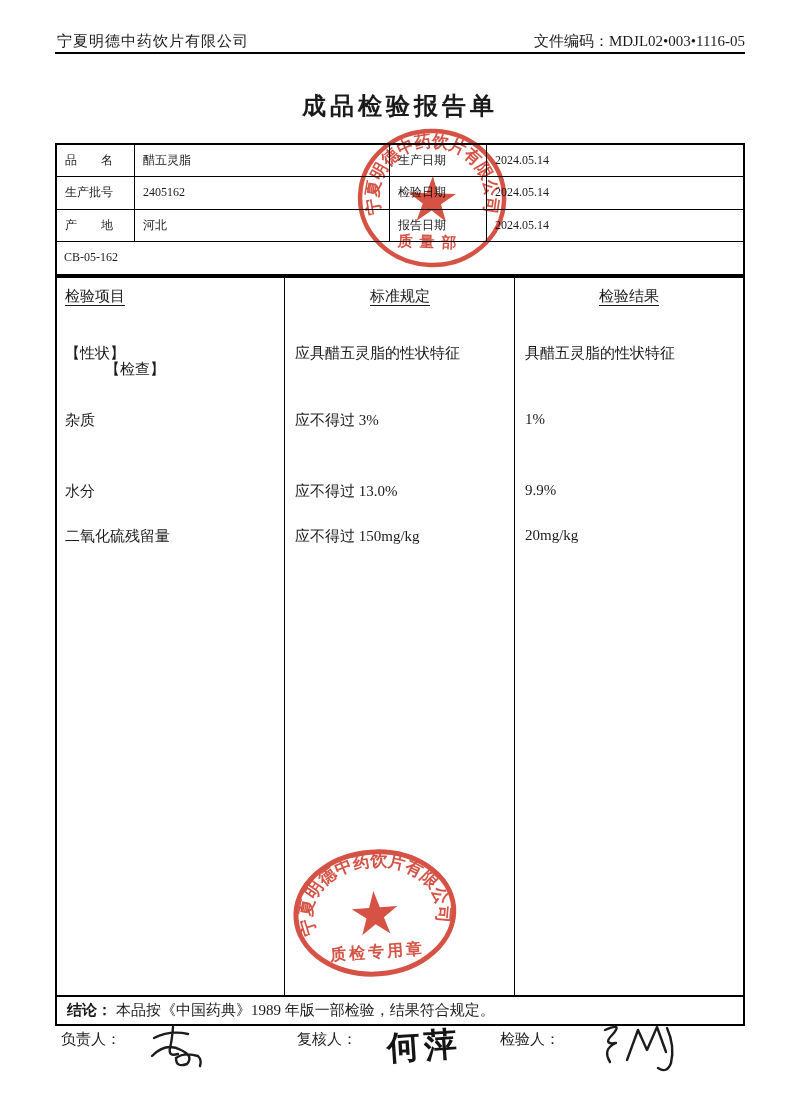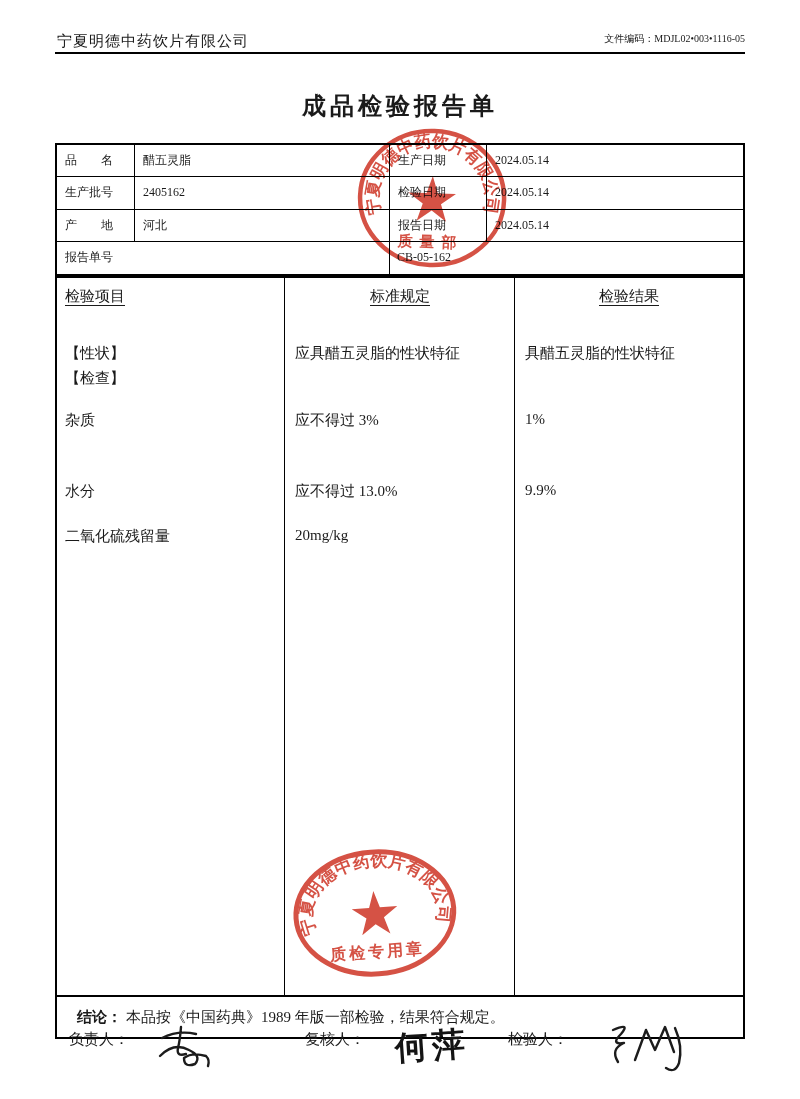--- a/index.html
+++ b/index.html
@@ -1,21 +1,21 @@
 <!DOCTYPE html>
 <html><head>
 <meta charset="utf-8">
 <style>
   * { margin:0; padding:0; box-sizing:border-box; }
   body { background:#e8e8e8; font-family:"Liberation Serif","DejaVu Serif",serif; }
   .page { position:relative; width:800px; height:1099px; background:#ffffff; overflow:hidden; color:#1a1a1a; }
 
   
   .hdr-company { position:absolute; left:57px; top:32px; font-size:15px; letter-spacing:1px; }
-  .hdr-code { position:absolute; right:55px; top:32px; font-size:10px; }
+  .hdr-code { position:absolute; right:55px; top:32px; font-size:15px; }
   .hdr-rule { position:absolute; left:55px; top:52px; width:690px; height:2px; background:#000; }
 
   
   .title { position:absolute; left:0; top:90px; width:100%; text-align:center;
            font-size:24px; font-weight:bold; letter-spacing:4px; }
 
   
   .info-table { position:absolute; left:55px; top:143px; width:690px; height:133px;
                 border:2px solid #000; display:grid;
                 grid-template-columns:78px 255px 97px 1fr;
@@ -37,27 +37,27 @@
   .rh span { text-decoration:underline; text-underline-offset:4px; }
   .rh.item { left:8px; }
   .rh.std { left:228px; width:230px; text-align:center; }
   .rh.rst { left:458px; width:228px; text-align:center; }
   .res-row { position:absolute; left:0; width:100%; display:flex; }
   .rc1 { width:228px; padding-left:8px; }
   .rc2 { width:230px; padding-left:10px; }
   .rc3 { width:228px; padding-left:10px; }
 
   
-  .conclusion { position:absolute; left:55px; top:995px; width:690px; height:44px;
+  .conclusion { position:absolute; left:55px; top:995px; width:690px; height:31px;
                 border:2px solid #000; display:flex; align-items:center;
-                padding-left:20px; font-size:15px; }
+                padding-left:10px; font-size:15px; }
   .conclusion b { font-weight:bold; margin-right:4px; }
 
   
-  .sig-row { position:absolute; left:12px; top:1022px; width:775px; height:60px; font-size:15px; }
+  .sig-row { position:absolute; left:4px; top:1022px; width:775px; height:60px; font-size:15px; }
   .sig-label { position:absolute; top:8px; }
   .sig-svg { position:absolute; }
   .sig-svg path { fill:none; stroke:#1c1c1c; stroke-width:2.4; stroke-linecap:round; stroke-linejoin:round; }
   .sig-name { position:absolute; font-size:33px; font-weight:600; transform:rotate(-4deg); color:#141414; letter-spacing:4px; }
 
   
   .stamp { position:absolute; mix-blend-mode:multiply; opacity:0.88; }
   .stamp text { fill:#cf3a2b; font-weight:bold; }
   .stamp .arc-text { font-size:17px; }
   .stamp-top { left:353px; top:126px; transform:rotate(2deg); }
@@ -83,56 +83,56 @@
     <div class="cell">生产批号</div>
     <div class="cell">2405162</div>
     <div class="cell">检验日期</div>
     <div class="cell noR">2024.05.14</div>
 
     <div class="cell">产　　地</div>
     <div class="cell">河北</div>
     <div class="cell">报告日期</div>
     <div class="cell noR">2024.05.14</div>
 
-    <div class="cell span2 noB">报告单号</div>
     <div class="cell span2 noB noR" style="border-right:none; padding-left:7px;">CB-05-162</div>
   </div>
 
   <div class="res-table">
     <div class="vline v1"></div>
     <div class="vline v2"></div>
 
     <div class="res-head">
       <div class="rh item"><span>检验项目</span></div>
       <div class="rh rst"><span>检验结果</span></div>
       <div class="rh std"><span>标准规定</span></div>
     </div>
 
     <div class="res-row" style="top:66px;">
       <div class="rc1">【性状】</div>
       <div class="rc2">应具醋五灵脂的性状特征</div>
       <div class="rc3">具醋五灵脂的性状特征</div>
     </div>
-    <div class="res-row" style="top:91px;">
+    <div class="res-row" style="top:82px;padding-left:40px;">
       <div class="rc1">【检查】</div>
       <div class="rc2"></div>
       <div class="rc3"></div>
     </div>
     <div class="res-row" style="top:133px;">
       <div class="rc1">杂质</div>
       <div class="rc2">应不得过 3%</div>
       <div class="rc3">1%</div>
     </div>
     <div class="res-row" style="top:169px;margin-top:35px;">
       <div class="rc1">水分</div>
       <div class="rc2">应不得过 13.0%</div>
       <div class="rc3">9.9%</div>
     </div>
     <div class="res-row" style="top:205px;margin-top:44px;">
       <div class="rc1">二氧化硫残留量</div>
+      <div class="rc2">应不得过 150mg/kg</div>
       <div class="rc3">20mg/kg</div>
     </div>
   </div>
 
   <div class="conclusion">
     <b>结论：</b>
     <span>本品按《中国药典》1989 年版一部检验，结果符合规定。</span>
   </div>
 
   <div class="sig-row">

